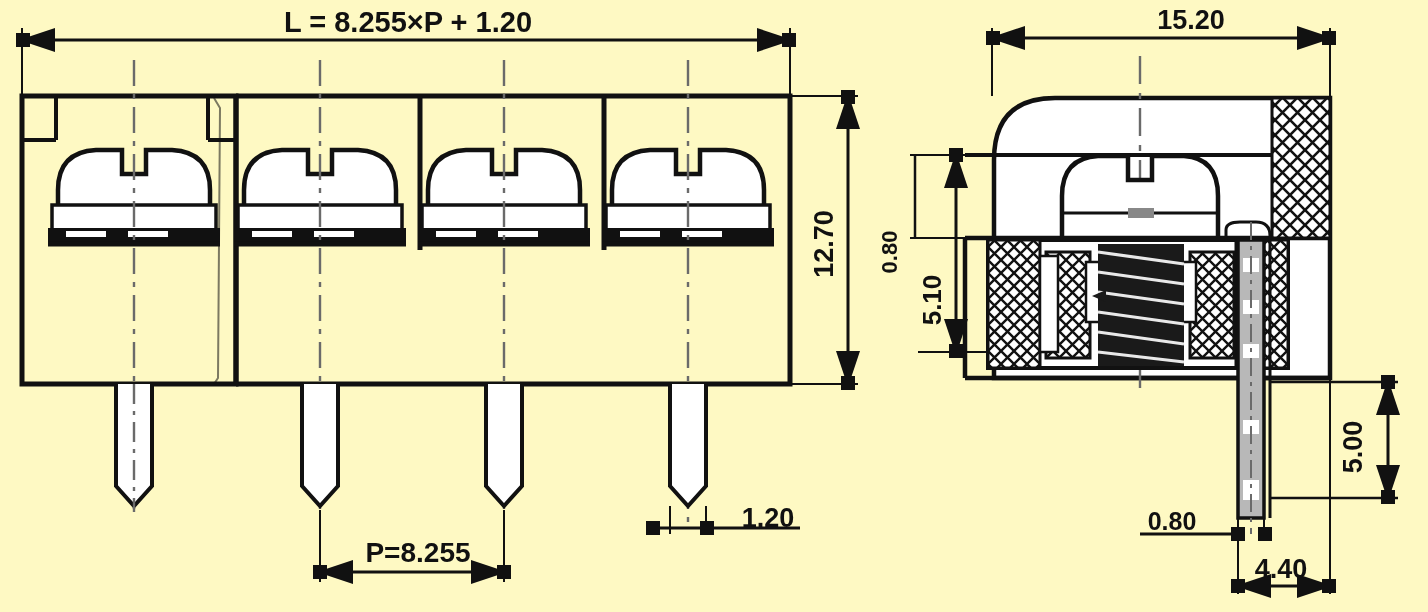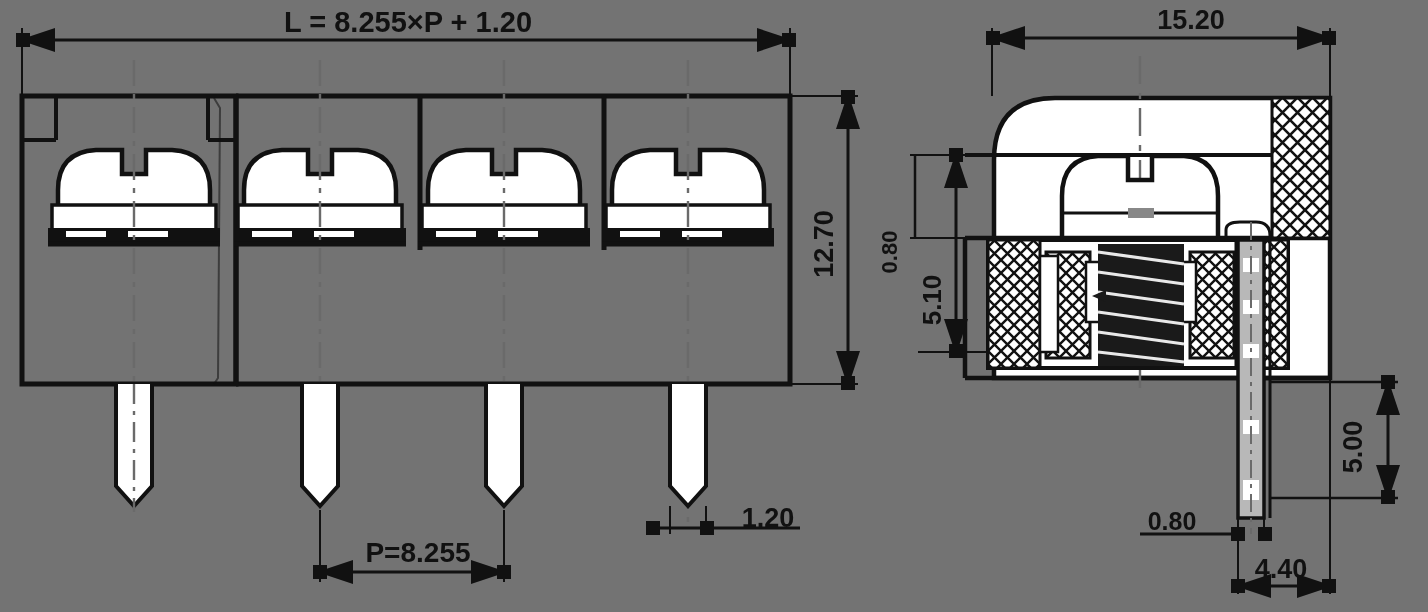--- a/index.html
+++ b/index.html
@@ -1,17 +1,17 @@
 <!DOCTYPE html>
 <html><head>
 <meta charset="utf-8">
 <style>
   html,body{margin:0;padding:0;background:#ffffff;}
   body{width:1428px;height:612px;overflow:hidden;font-family:"Liberation Sans",sans-serif;}
-  #stage{position:relative;width:1428px;height:612px;background:#737373;}
+  #stage{position:relative;width:1428px;height:612px;background:#fef9c3;}
   svg{display:block;}
   .dimtext{font-family:"Liberation Sans",sans-serif;font-weight:bold;fill:#111;}
 </style>
 </head>
 <body>
 
 <div id="stage">
 <svg width="1428" height="612" viewBox="0 0 1428 612">
   <defs>
     <pattern id="xhatch" width="15" height="15" patternUnits="userSpaceOnUse">

